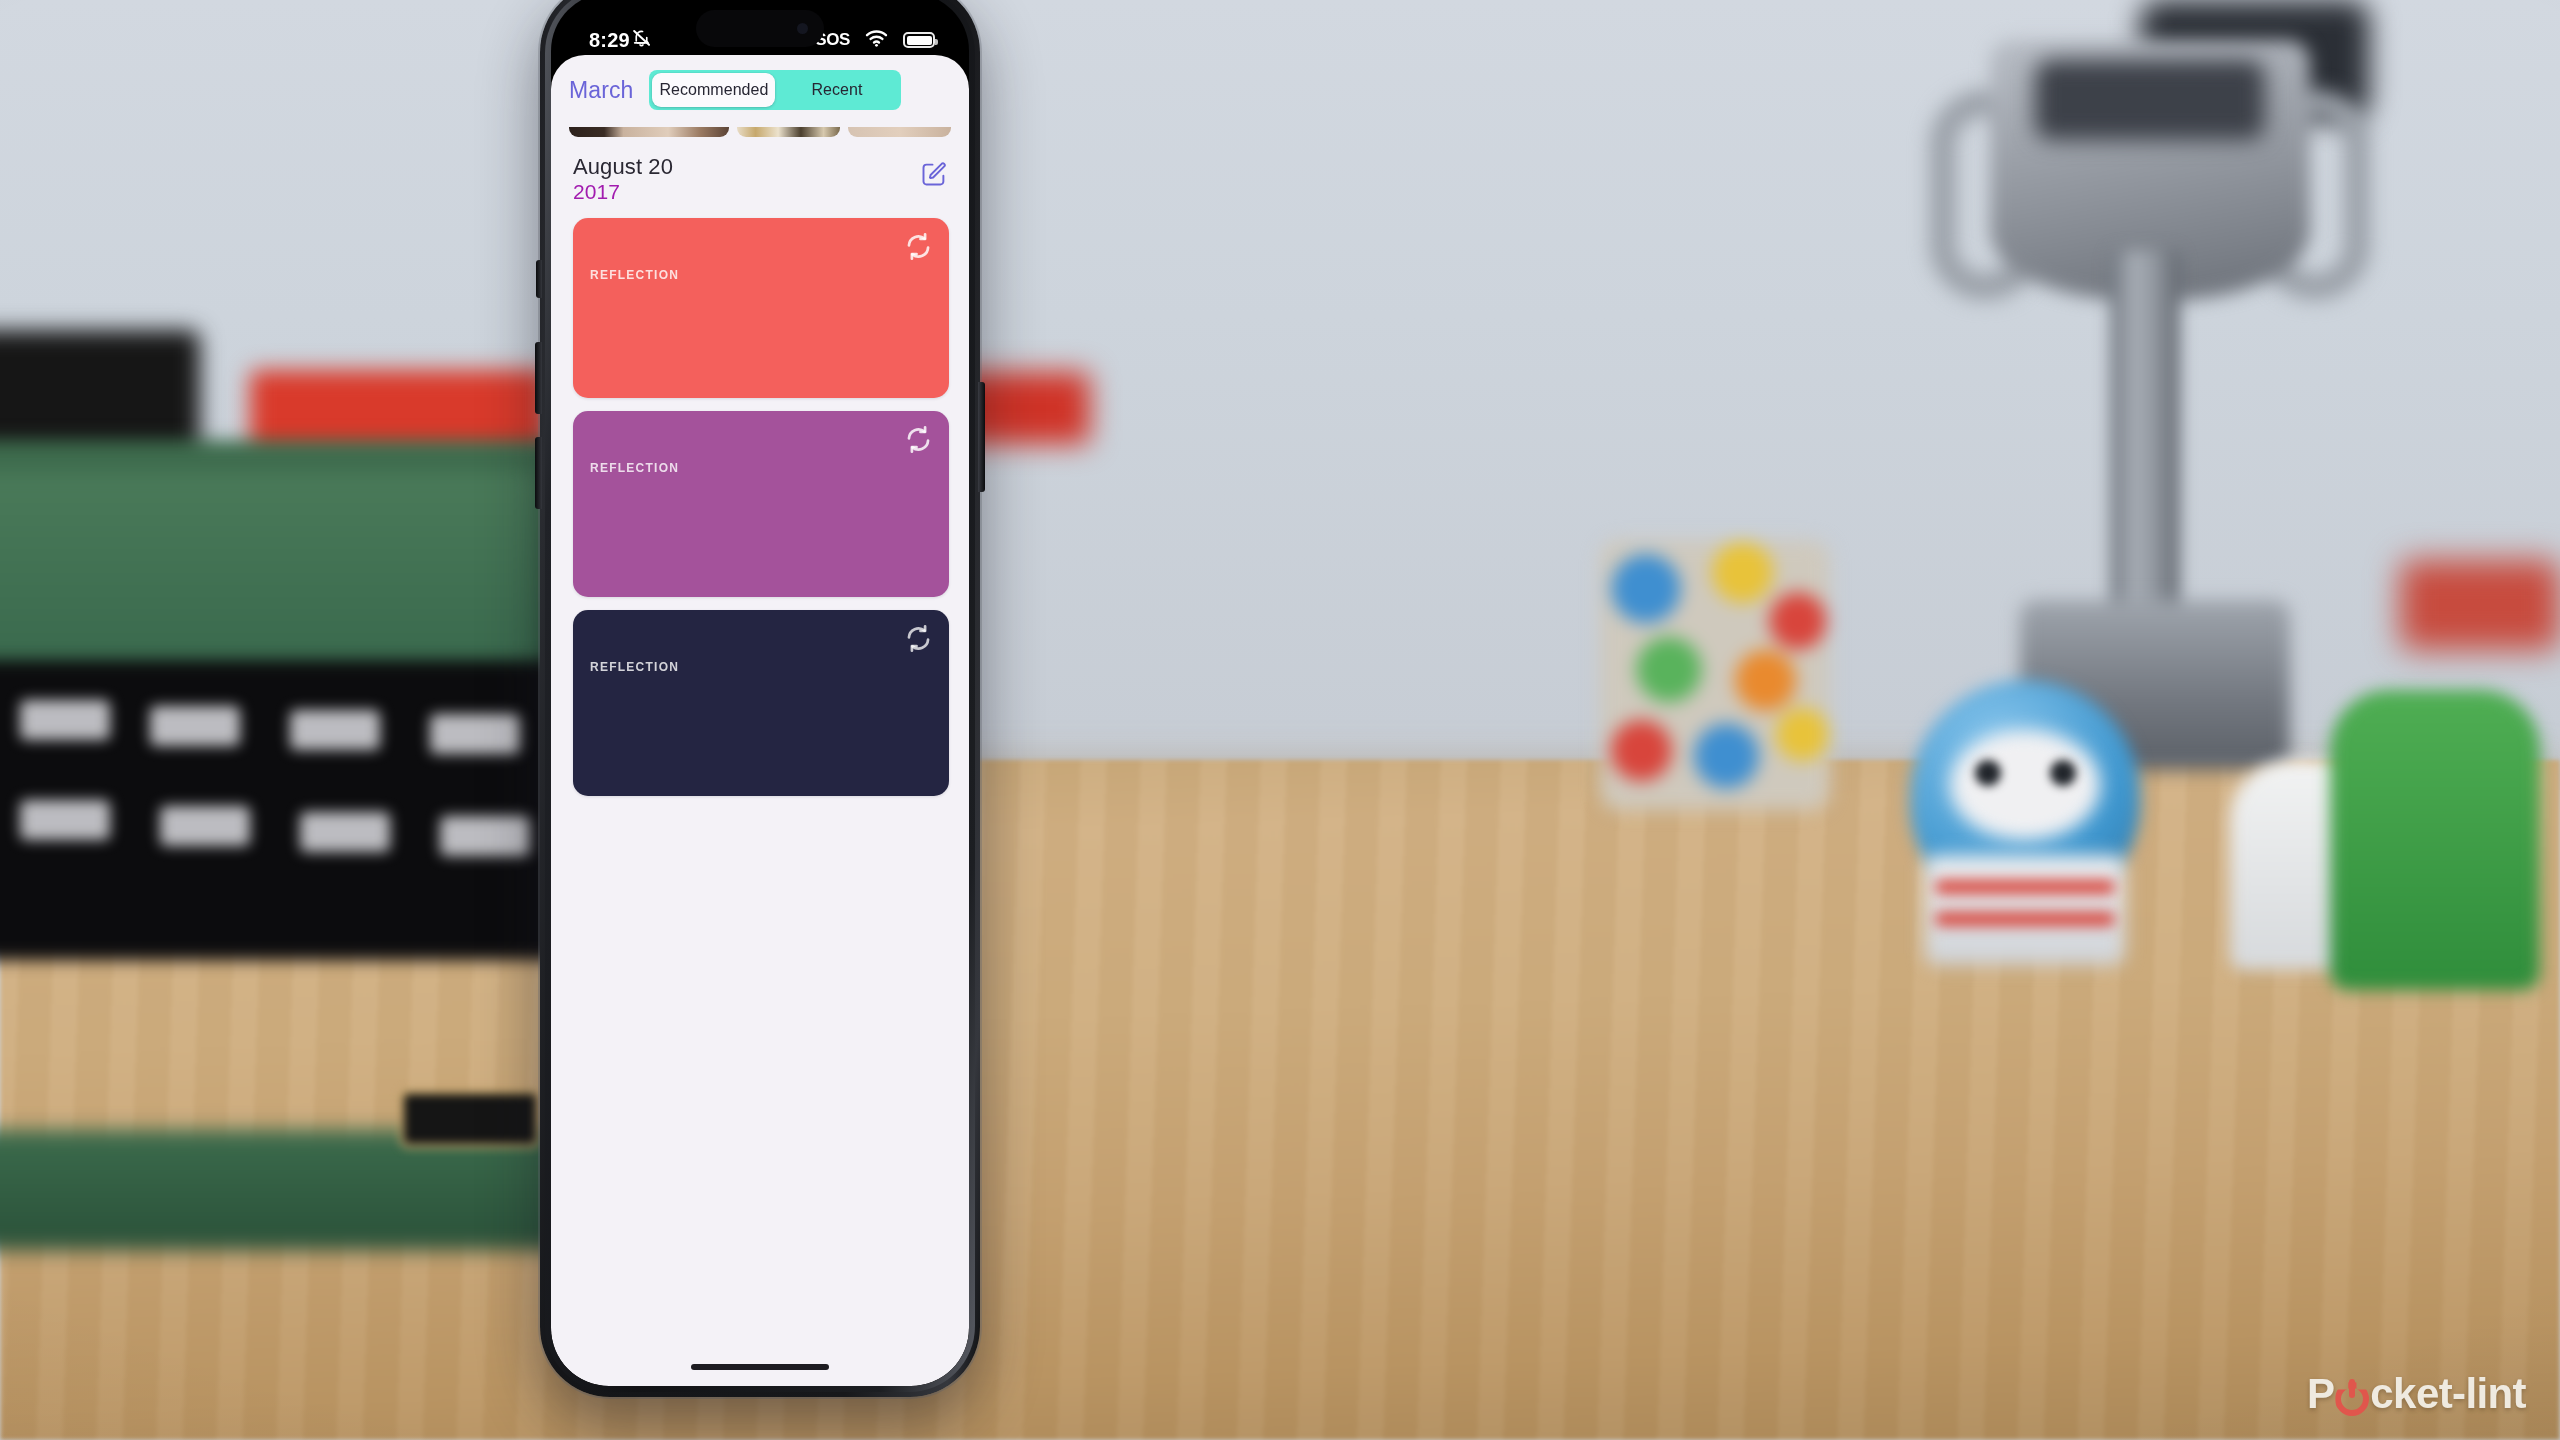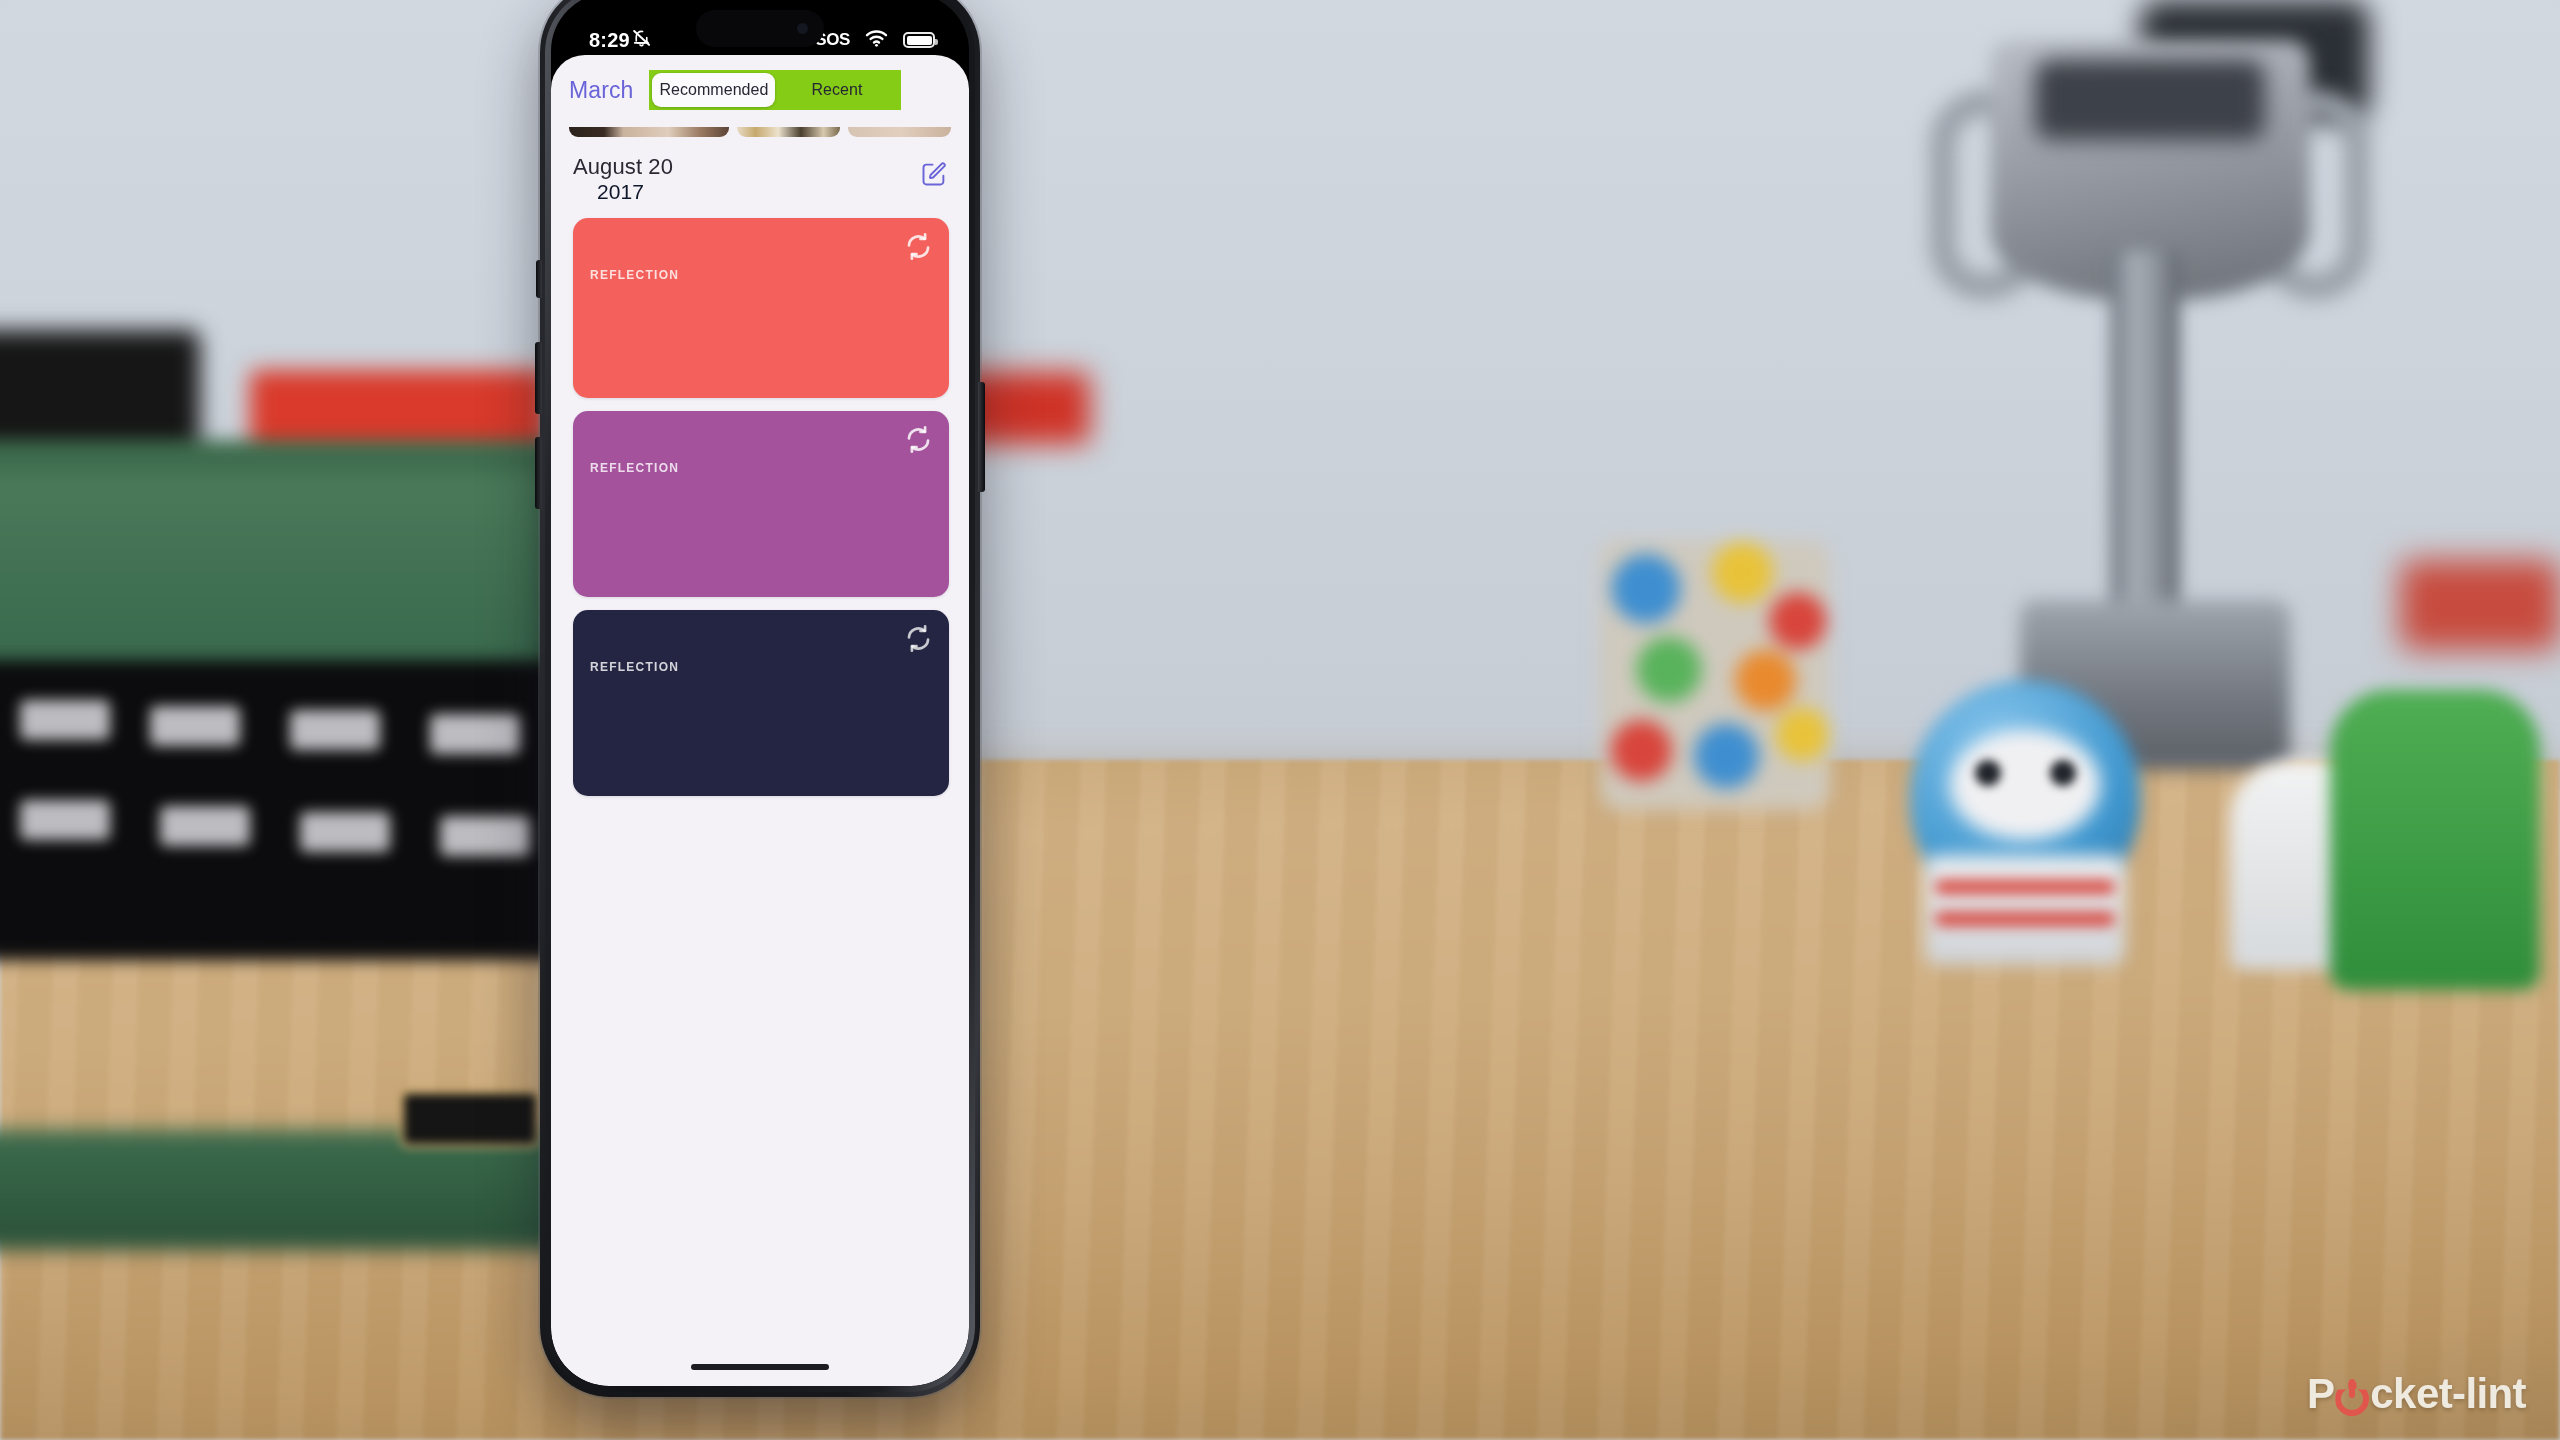--- a/index.html
+++ b/index.html
@@ -186,21 +186,21 @@
   }
   .navbar {
     height:70px; display:flex; align-items:center; padding:0 16px 0 18px; gap:10px;
     position:relative;
   }
   .cancel-btn {
     color:#6a64d8; font-size:23px; letter-spacing:.1px; cursor:pointer;
     white-space:nowrap;
   }
   .segmented {
-    display:flex; background:#84cc16; border-radius:0; padding:3px;
+    display:flex; background:#5eead4; border-radius:8px; padding:3px;
     height:40px; flex:1; max-width:252px; margin-left:6px;
   }
   .seg {
     flex:1; display:flex; align-items:center; justify-content:center;
     font-size:16px; color:#272633; border-radius:9px; cursor:pointer;
     letter-spacing:.05px;
   }
   .seg.active {
     background:#fbfafd; box-shadow:0 1px 3px rgba(30,30,50,.2), 0 0 0 .5px rgba(0,0,0,.04);
     font-weight:400;
@@ -212,21 +212,21 @@
   .t1 { flex:1.55; background:linear-gradient(90deg,#2c211c 0%, #3a2c24 22%, #c9b29e 34%, #e0cdbb 62%, #9a7a62 82%, #5c4436 100%); }
   .t2 { flex:1.0; background:linear-gradient(90deg,#e8dcc6 0%, #c6a86c 18%, #ece2cd 40%, #4b3f2e 62%, #d7c9ae 84%, #7a6a4d 100%); }
   .t3 { flex:1.0; background:linear-gradient(90deg,#d6c3b2,#e2cfbd 50%,#c9b29e); }
 
   
   .date-row {
     display:flex; align-items:flex-start; justify-content:space-between;
     padding:18px 20px 0 22px;
   }
   .date-main { font-size:22px; color:#2a2833; line-height:1.12; letter-spacing:.1px; }
-  .date-year { font-size:21px; color:#0f172a; line-height:1.15; letter-spacing:.1px;margin-left:24px; }
+  .date-year { font-size:21px; color:#a21caf; line-height:1.15; letter-spacing:.1px; }
   .compose-icon { width:30px; height:30px; margin-top:4px; cursor:pointer; }
 
   
   .cards { padding:14px 20px 0 22px; display:flex; flex-direction:column; gap:13px; }
   .card {
     border-radius:15px; padding:16px 17px 15px 17px;
     display:flex; flex-direction:column; position:relative;
     box-shadow:0 1px 3px rgba(40,35,60,.13);
   }
   .card-kicker {

